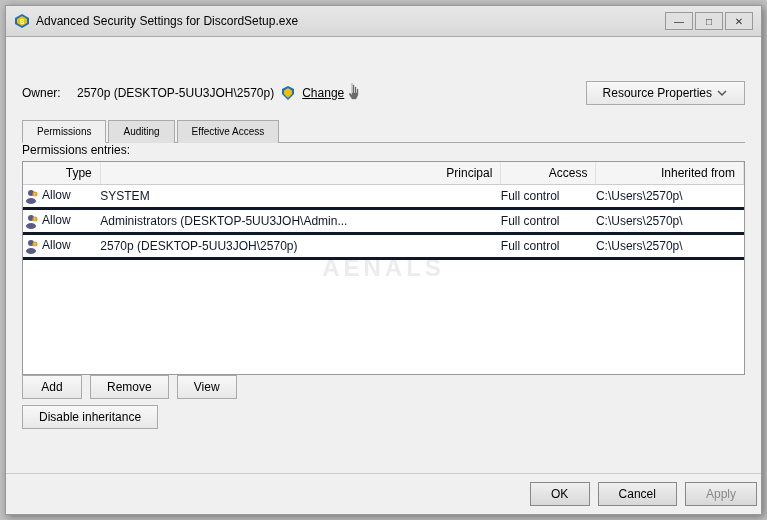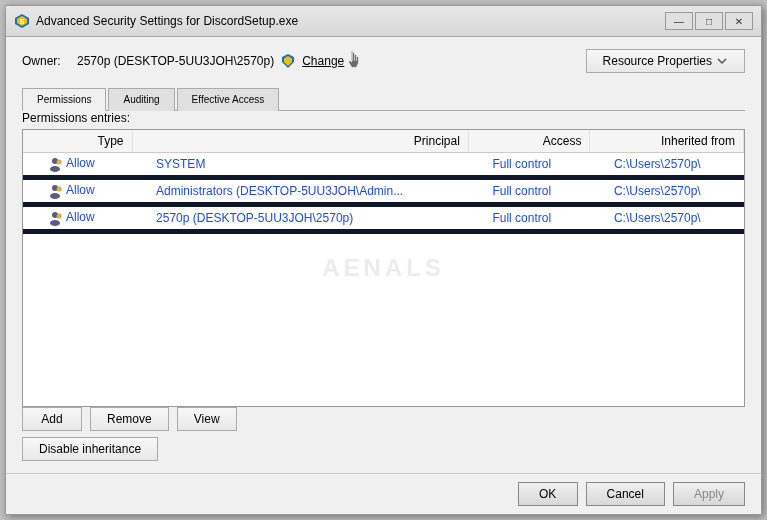--- a/index.html
+++ b/index.html
@@ -6,20 +6,21 @@
     body { background: #c0c0c0; font-family: 'Segoe UI', Tahoma, sans-serif; font-size: 12px; display: flex; justify-content: center; align-items: center; width: 767px; height: 520px; overflow: hidden; }
 
     .window {
       width: 757px;
       height: 510px;
       background: #f0f0f0;
       border: 1px solid #999;
       box-shadow: 2px 2px 8px rgba(0,0,0,0.4);
       display: flex;
       flex-direction: column;
+      gap: 32px;
     }
 
     .title-bar {
       background: linear-gradient(to bottom, #e8e8e8, #d8d8d8);
       border-bottom: 1px solid #aaa;
       padding: 6px 8px;
       display: flex;
       align-items: center;
       justify-content: space-between;
       user-select: none;
@@ -164,24 +165,24 @@
       border-bottom: 1px solid #ccc;
       padding: 4px 8px;
       text-align: right;
       font-weight: normal;
       font-size: 12px;
       color: #000;
       border-right: 1px solid #e0e0e0;
     }
 
     .perm-table td {
-      padding: 3px 24px;
-      font-size: 12px;
-      color: #1d4ed8;
-      border-bottom: 5px solid #0f172a;
+      padding: 3px 0;
+      font-size: 12px;
+      color: #0f172a;
+      border-bottom: 3px solid #0f172a;
       vertical-align: middle;
     }
 
     .bottom-buttons {
       display: flex;
       gap: 8px;
       align-items: flex-end;
     }
 
     .btn {
@@ -192,21 +193,21 @@
       font-size: 12px;
       color: #000;
       min-width: 60px;
     }
     .btn:disabled { color: #aaa; cursor: default; background: #f0f0f0; }
 
     .footer-row {
       display: flex;
       justify-content: flex-end;
       gap: 8px;
-      padding: 8px 16px;
+      padding: 8px 4px;
       border-top: 1px solid #ccc;
       background: #f0f0f0;
     }
 
     .btn-ok {
       padding: 4px 20px;
       background: linear-gradient(to bottom, #f0f0f0, #d8d8d8);
       border: 1px solid #888;
       cursor: pointer;
       font-size: 12px;

